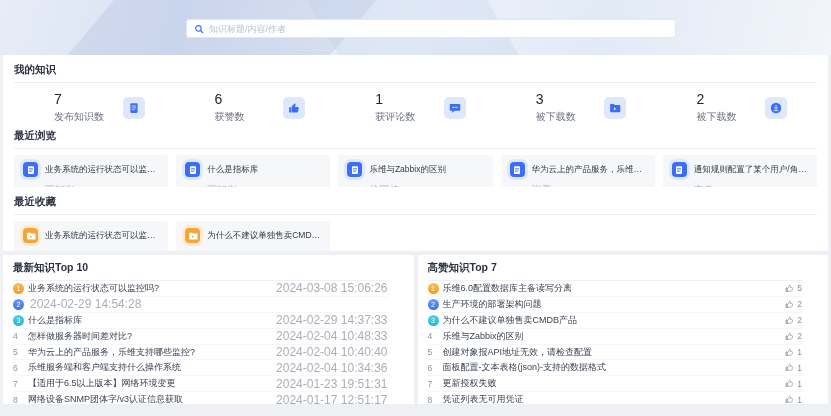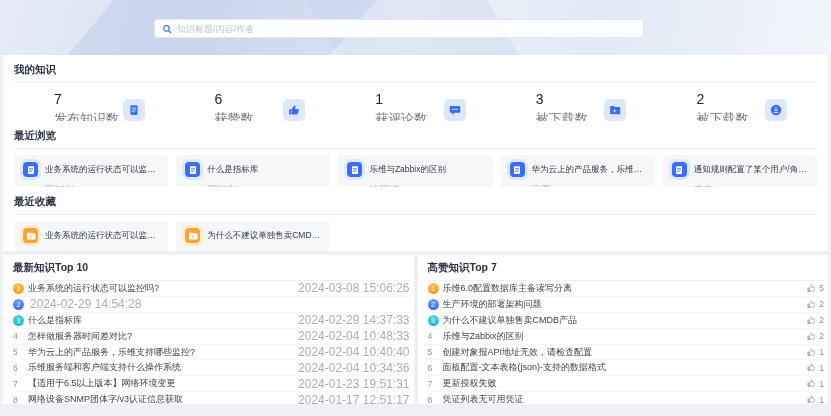--- a/index.html
+++ b/index.html
@@ -6,40 +6,40 @@
   html,body { width:831px; height:416px; overflow:hidden; background:#eef0f3;
     font-family:"Liberation Sans","DejaVu Sans",sans-serif; color:#3c4250; }
 
   
   .banner { position:relative; height:55px; overflow:hidden;
     background:linear-gradient(105deg,#e7ecf7 0%,#d8e2f3 22%,#eef3fa 48%,#e2eaf6 72%,#f2f5fa 100%); }
   .banner::before { content:""; position:absolute; left:90px; top:-30px; width:260px; height:120px;
     background:rgba(150,170,215,.22); transform:skewX(-35deg) rotate(8deg); }
   .banner::after { content:""; position:absolute; left:330px; top:-20px; width:180px; height:120px;
     background:rgba(190,205,235,.30); transform:skewX(30deg); }
-  .search-bar { position:absolute; left:154px; top:19px; width:490px; height:19px; z-index:2;
+  .search-bar { position:absolute; left:186px; top:19px; width:490px; height:19px; z-index:2;
     background:rgba(255,255,255,.96); border:1px solid #e3e7ef; border-radius:3px;
     display:flex; align-items:center; padding:0 7px; }
   .search-bar .s-icon { width:10px; height:10px; color:#3b6ef5; display:flex; margin-right:5px; }
   .search-bar svg { width:100%; height:100%; }
   .search-bar input { flex:1; border:none; outline:none; background:transparent; font-size:9px; color:#3c4250;
     font-family:inherit; }
   .search-bar input::placeholder { color:#bcc2cd; }
 
   
   .section { background:#fff; margin:0 3px 0 3px; padding:8px 11px 0 11px; overflow:hidden; }
   .sec-head { font-size:10.5px; font-weight:bold; color:#2b3140; padding-bottom:5px;
     border-bottom:1px solid #eef0f3; }
 
   
   .sec-stats { height:66px; }
   .stats-row { display:flex; margin-top:8px; }
   .stat { flex:1; display:flex; align-items:center; justify-content:space-between; padding:0 30px 0 40px; }
   .stat-value { font-size:14px; color:#22262e; }
-  .stat-label { font-size:13px; color:#707683; margin-top:3px; }
+  .stat-label { font-size:10px; color:#707683; margin-top:3px; }
   .stat-icon { width:22px; height:22px; border-radius:5px; background:#dde8fc; color:#3b6ef5;
     display:flex; align-items:center; justify-content:center; }
   .stat-icon svg { width:12px; height:12px; }
 
   
   .sec-cards { height:66px; }
   .sec-cards.fav { height:64px; }
   .cards-row { display:flex; gap:8px; margin-top:6px; }
   .k-card { background:#f6f7f9; border-radius:3px; padding:7px 9px 0 9px; height:40px; overflow:hidden;
     cursor:pointer; }
@@ -50,21 +50,21 @@
     display:flex; align-items:center; justify-content:center; margin-right:7px; }
   .kc-icon.blue  { background:#3b6ef5; color:#3b6ef5; box-shadow:0 0 0 3px #dde8fc; }
   .kc-icon.orange{ background:#f5a63b; color:#f5a63b; box-shadow:0 0 0 3px #fdeccf; }
   .kc-icon svg { width:10px; height:10px; }
   .kc-icon.blue svg rect, .kc-icon.orange svg path.main { fill:#fff; }
   .kc-title { font-size:8.5px; color:#343a46; white-space:nowrap; overflow:hidden; text-overflow:ellipsis; }
   .kc-author { font-size:10px; color:#b6bac2; margin:6px 0 0 22px; }
 
   
   .bottom { display:flex; gap:4px; margin:4px 3px 0 3px; height:149px; }
-  .panel { flex:1; background:#fff; padding:6px 4px 0 10px; overflow:hidden; min-width:0; }
+  .panel { flex:1; background:#fff; padding:6px 26px 0 10px; overflow:hidden; min-width:0; }
   .list-row { display:flex; align-items:center; height:15.9px; border-bottom:1px solid #f6f7f9; cursor:pointer; }
   .rank { width:15px; flex:0 0 15px; font-size:8.5px; color:#8a93a6; text-align:left; }
   .rank.m { width:11px; height:11px; flex-basis:11px; border-radius:50%; color:#fff; font-size:7px;
     display:flex; align-items:center; justify-content:center; margin-right:4px; }
   .rank.m1 { background:linear-gradient(180deg,#fcbf4e,#f5981f); }
   .rank.m2 { background:linear-gradient(180deg,#6f9bfa,#3b6ef5); }
   .rank.m3 { background:linear-gradient(180deg,#4fd3e8,#1fb5cf); }
   .row-title { flex:1; min-width:0; font-size:9px; color:#3c4250; white-space:nowrap; overflow:hidden;
     text-overflow:ellipsis; }
   .row-time { font-size:12px; color:#a9aeb8; margin-left:2px; white-space:nowrap; }

